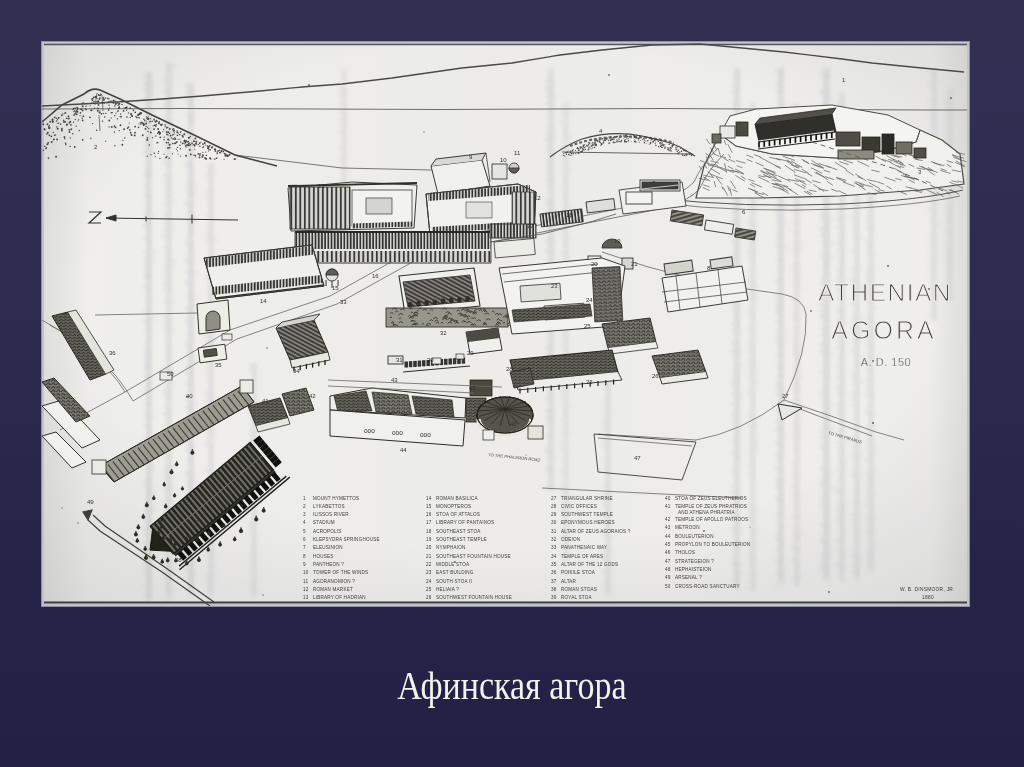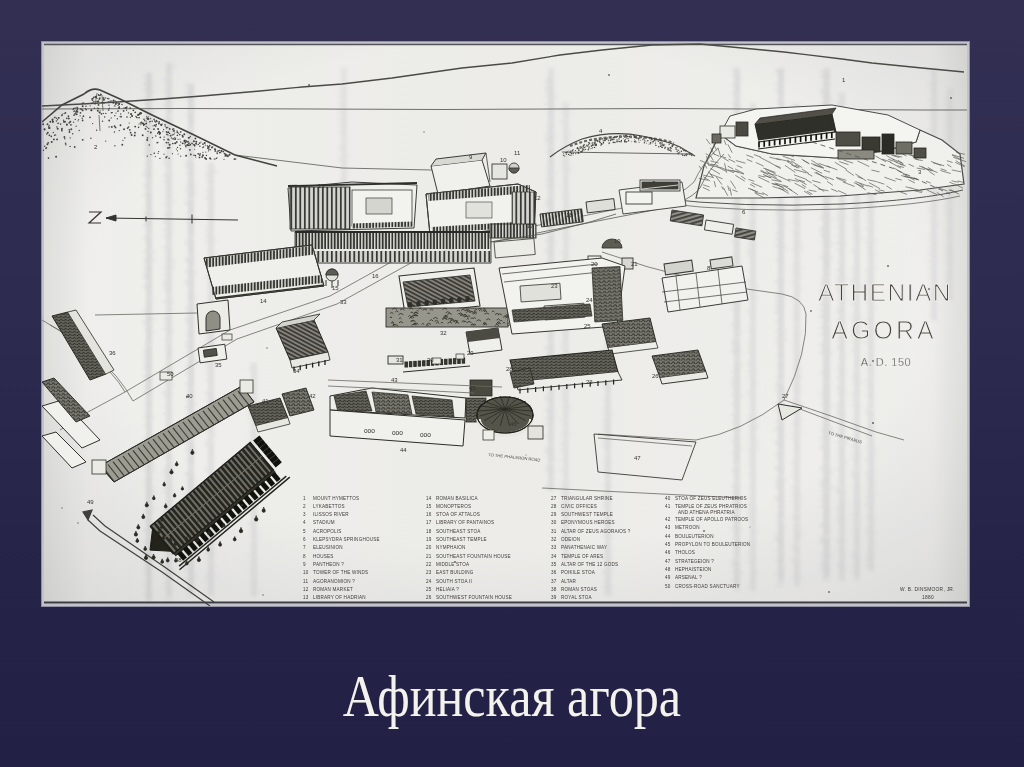--- a/index.html
+++ b/index.html
@@ -1,21 +1,21 @@
 <!DOCTYPE html>
 <html><head><meta charset="utf-8">
 <style>
 html,body{margin:0;padding:0;}
 body{width:1024px;height:767px;overflow:hidden;position:relative;
  background:linear-gradient(180deg,#322f53 0%,#2d2b50 40%,#262348 75%,#222045 100%);
  font-family:"Liberation Sans",sans-serif;}
 #panel{position:absolute;left:42px;top:42px;width:927px;height:564px;
  background:#f1f0ed;box-shadow:0 0 0 1px #9191a2;}
 #cap{position:absolute;left:0;top:663px;width:1024px;text-align:center;line-height:1.15;
- font-family:"Liberation Serif",serif;font-size:59px;color:#f3f2ed;}
+ font-family:"Liberation Serif",serif;font-size:40px;color:#f3f2ed;}
 #cap span{display:inline-block;transform:scaleX(0.85);transform-origin:50% 50%;}
 </style></head>
 <body>
 
 <div id="panel">
 <svg width="927" height="564" viewBox="0 0 927 564" font-family="Liberation Sans, sans-serif">
 <defs>
 <filter id="blr" x="-20%" y="-20%" width="140%" height="140%">
           <feGaussianBlur stdDeviation="1.7"></feGaussianBlur>
         </filter>

